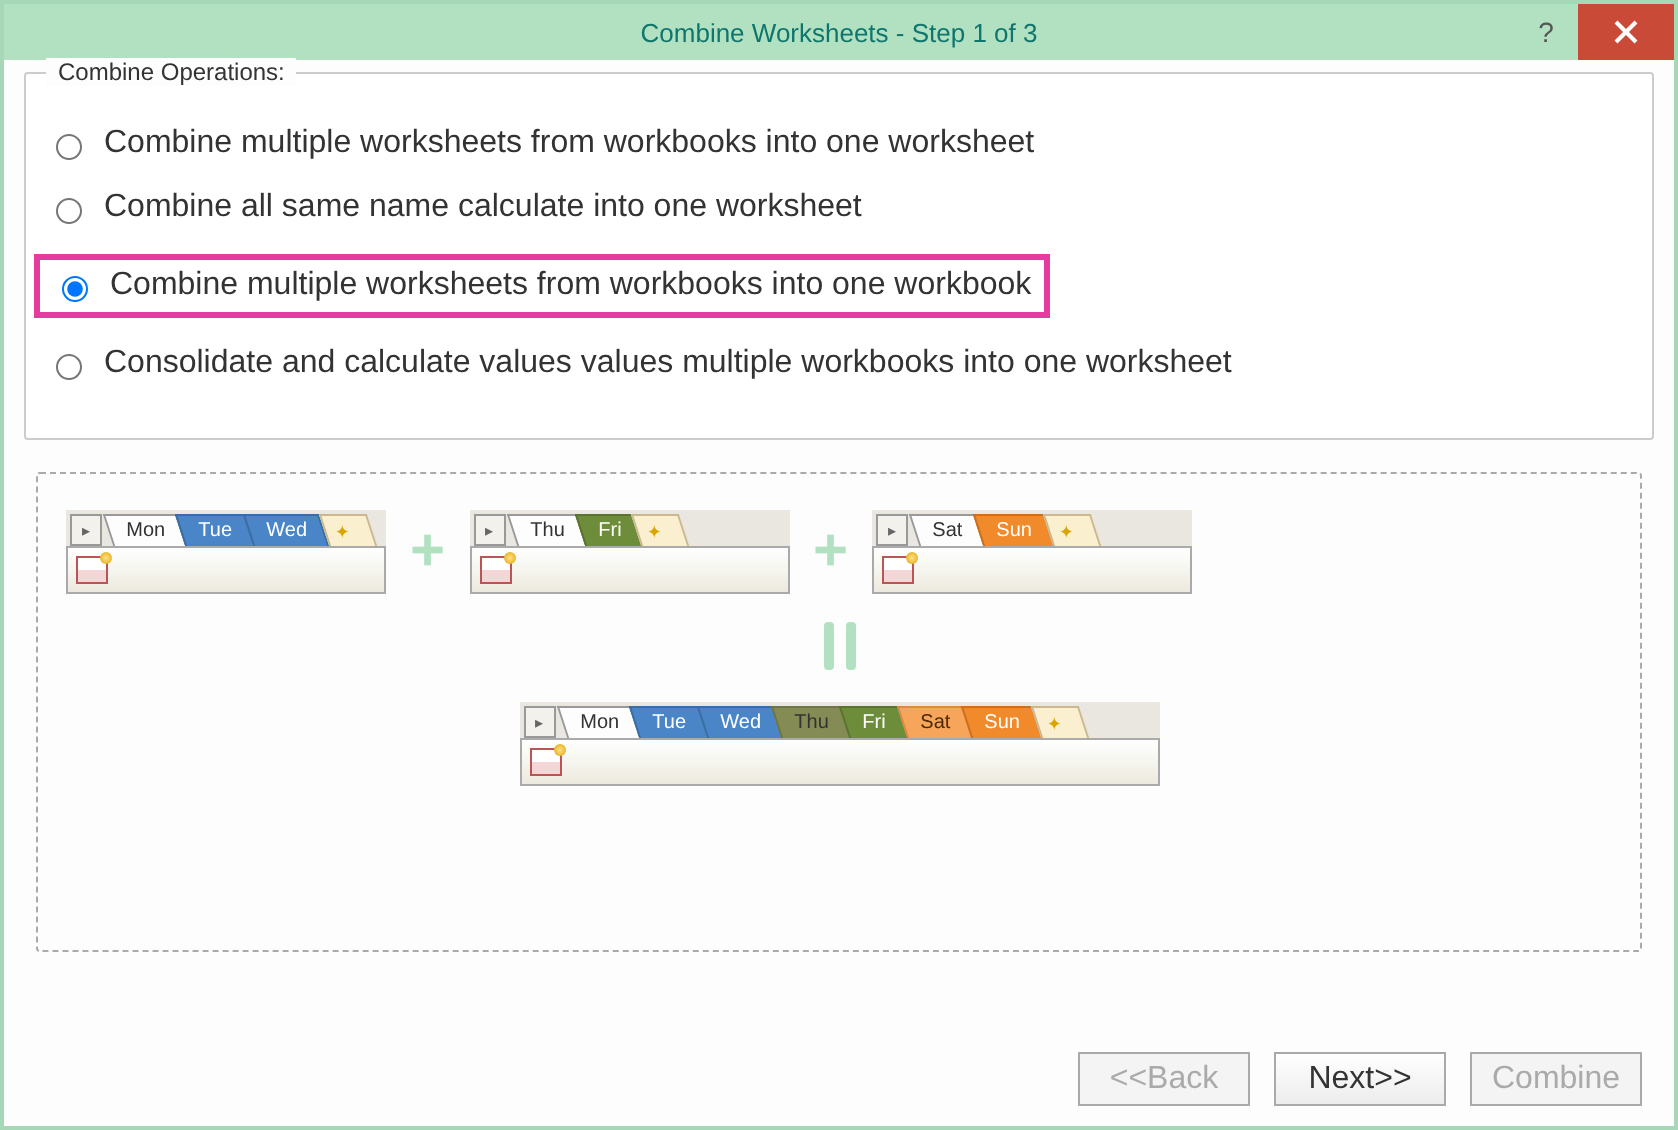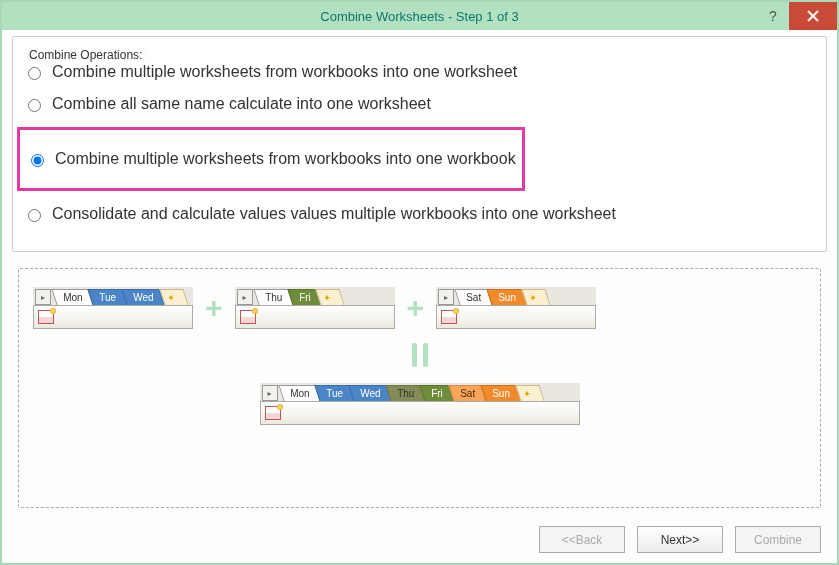--- a/index.html
+++ b/index.html
@@ -68,35 +68,34 @@
     padding: 20px 10px 14px 10px;
     background: #fff;
   }
   .group-title {
     position: absolute;
     top: -8px;
     left: 10px;
     background: #fdfdfd;
     padding: 0 6px;
     font-size: 12px;
-    margin-top: 19px;
   }
 
   .radio-row {
     display: flex;
     align-items: center;
     margin: 6px 0 14px 0;
     gap: 8px;
   }
   .radio-row label {
     font-size: 16px;
   }
   .radio-row.highlight {
     border: 3px solid #e53aa0;
-    padding: 20px 6px;
+    padding: 4px 6px;
     width: fit-content;
     margin-left: -6px;
   }
 
   .diagram-area {
     margin: 16px 6px 0 6px;
     border: 1px dashed #aaa;
     border-radius: 2px;
     min-height: 200px;
     padding: 18px 14px 20px 14px;
@@ -222,21 +221,21 @@
     right: 16px;
     display: flex;
     gap: 12px;
   }
   .btn {
     min-width: 84px;
     height: 25px;
     border: 1px solid #aaa;
     background: linear-gradient(#fff, #ececec);
     font-family: inherit;
-    font-size: 12px;
+    font-size: 16px;
     display: flex;
     align-items: center;
     justify-content: center;
   }
   .btn.disabled {
     color: #aaa;
     background: #f4f4f4;
   }
 </style>
 </head>

